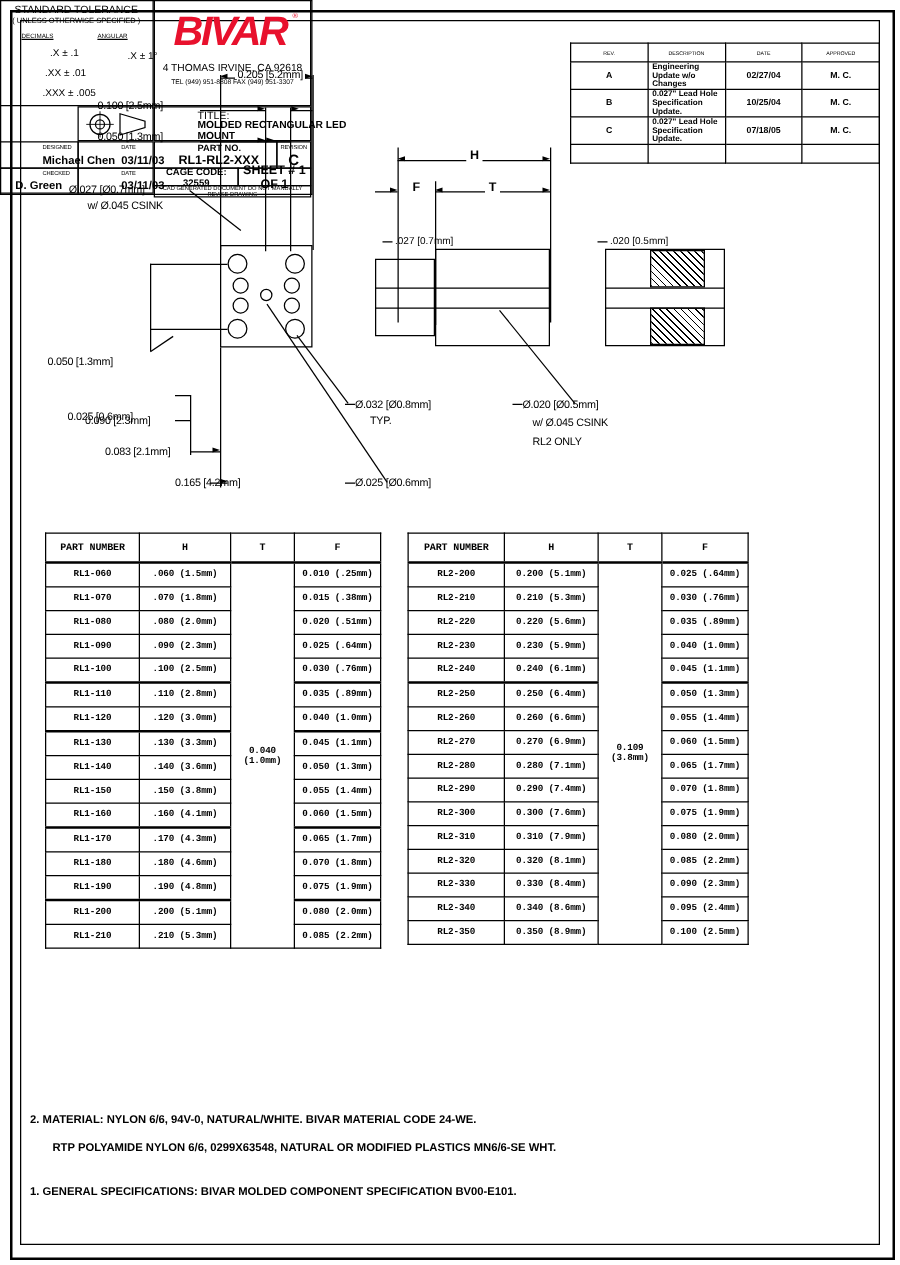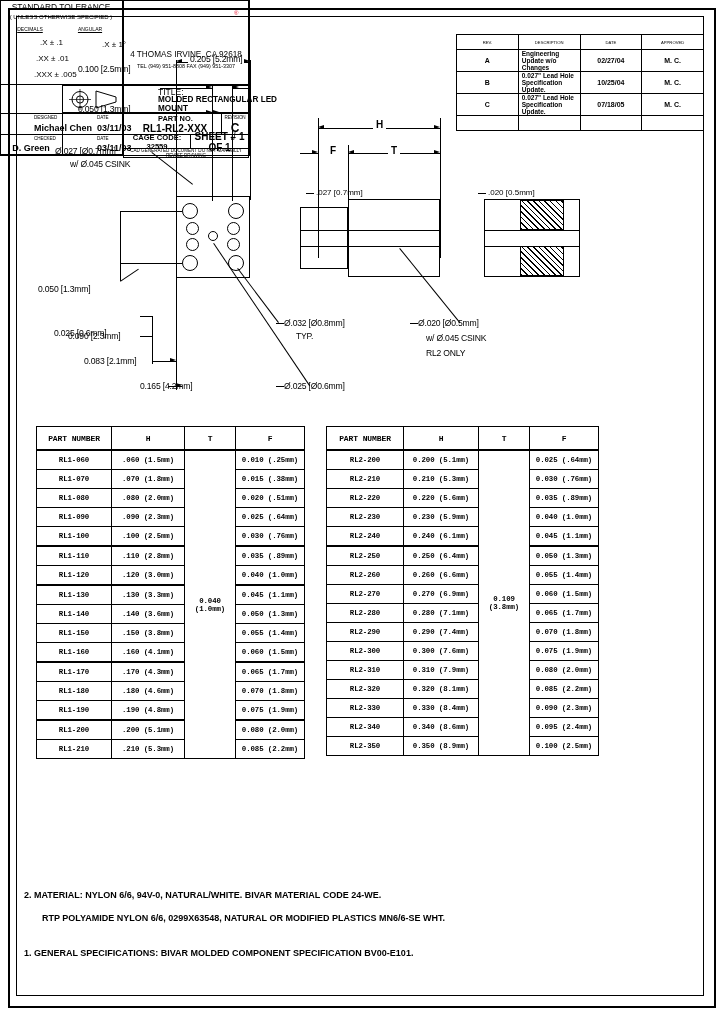--- a/index.html
+++ b/index.html
@@ -124,21 +124,21 @@
   <div class="vl" style="left:176px;top:60px;height:140px;"></div>
   <div class="vl" style="left:250px;top:60px;height:140px;"></div>
   <div class="vl" style="left:212px;top:86px;height:115px;"></div>
   <div class="vl" style="left:232px;top:86px;height:115px;"></div>
 
   <div class="hl" style="left:176px;top:62px;width:74px;"></div>
   <div class="ar arL" style="left:176px;top:59px;"></div>
   <div class="ar arR" style="left:244px;top:59px;"></div>
   <div class="dim" style="left:188px;top:54px;background:#fff;padding:0 2px;">0.205 [5.2mm]</div>
 
-  <div class="dim" style="left:78px;top:64px;">0.100 [2.5mm]</div>
+  <div class="dim" style="left:78px;top:79px;">0.100 [2.5mm]</div>
   <div class="hl" style="left:160px;top:88px;width:52px;"></div>
   <div class="ar arR" style="left:206px;top:85px;"></div>
   <div class="hl" style="left:232px;top:88px;width:18px;"></div>
   <div class="ar arR" style="left:233px;top:85px;"></div>
 
   <div class="dim" style="left:78px;top:104px;">0.050 [1.3mm]</div>
   <div class="hl" style="left:160px;top:113px;width:52px;"></div>
   <div class="ar arR" style="left:206px;top:110px;"></div>
   <div class="hl" style="left:212px;top:113px;width:20px;"></div>
   <div class="ar arR" style="left:213px;top:110px;"></div>
@@ -410,20 +410,21 @@
     <div class="tcell ctr" style="left:0;top:1px;width:122px;height:11px;font-size:8.4px;">STANDARD TOLERANCE</div>
     <div class="tcell ctr" style="left:0;top:12px;width:122px;height:10px;font-size:6px;">( UNLESS OTHERWISE SPECIFIED )</div>
     <div class="tcell ctr" style="left:4px;top:24px;width:52px;height:9px;font-size:5px;text-decoration:underline;">DECIMALS</div>
     <div class="tcell ctr" style="left:64px;top:24px;width:52px;height:9px;font-size:5px;text-decoration:underline;">ANGULAR</div>
     <div class="tcell lft" style="left:8px;top:36px;width:54px;height:12px;font-size:8px;">.X   ± .1</div>
     <div class="tcell lft" style="left:4px;top:52px;width:58px;height:12px;font-size:8px;">.XX   ± .01</div>
     <div class="tcell lft" style="left:2px;top:68px;width:62px;height:12px;font-size:8px;">.XXX  ± .005</div>
     <div class="tcell lft" style="left:70px;top:38px;width:50px;height:12px;font-size:8px;">.X  ± 1°</div>
 
     <div class="tcell bd" style="left:123px;top:-1px;width:126px;height:86px;"></div>
+    <div class="tcell ctr bivar" style="left:128px;top:8px;width:112px;height:34px;font-size:33px;">BIVAR</div>
     <div class="tcell" style="left:234px;top:10px;width:10px;height:8px;font-size:6px;color:#e8112d;">®</div>
     <div class="tcell ctr" style="left:126px;top:48px;width:120px;height:12px;font-size:8.2px;">4 THOMAS IRVINE, CA 92618</div>
     <div class="tcell ctr" style="left:126px;top:61px;width:120px;height:10px;font-size:5.4px;">TEL (949) 951-8808      FAX (949) 951-3307</div>
 
     <div class="tcell bd" style="left:62px;top:85px;width:61px;height:28px;"></div>
     <svg class="tcell" style="left:66px;top:88px;width:54px;height:23px;" viewBox="0 0 54 23">
       <circle cx="14" cy="11.5" r="8" fill="none" stroke="#000" stroke-width="1"></circle>
       <circle cx="14" cy="11.5" r="3.6" fill="none" stroke="#000" stroke-width="1"></circle>
       <line x1="3" y1="11.5" x2="25" y2="11.5" stroke="#000" stroke-width="0.7"></line>
       <line x1="14" y1="1" x2="14" y2="22" stroke="#000" stroke-width="0.7"></line>

